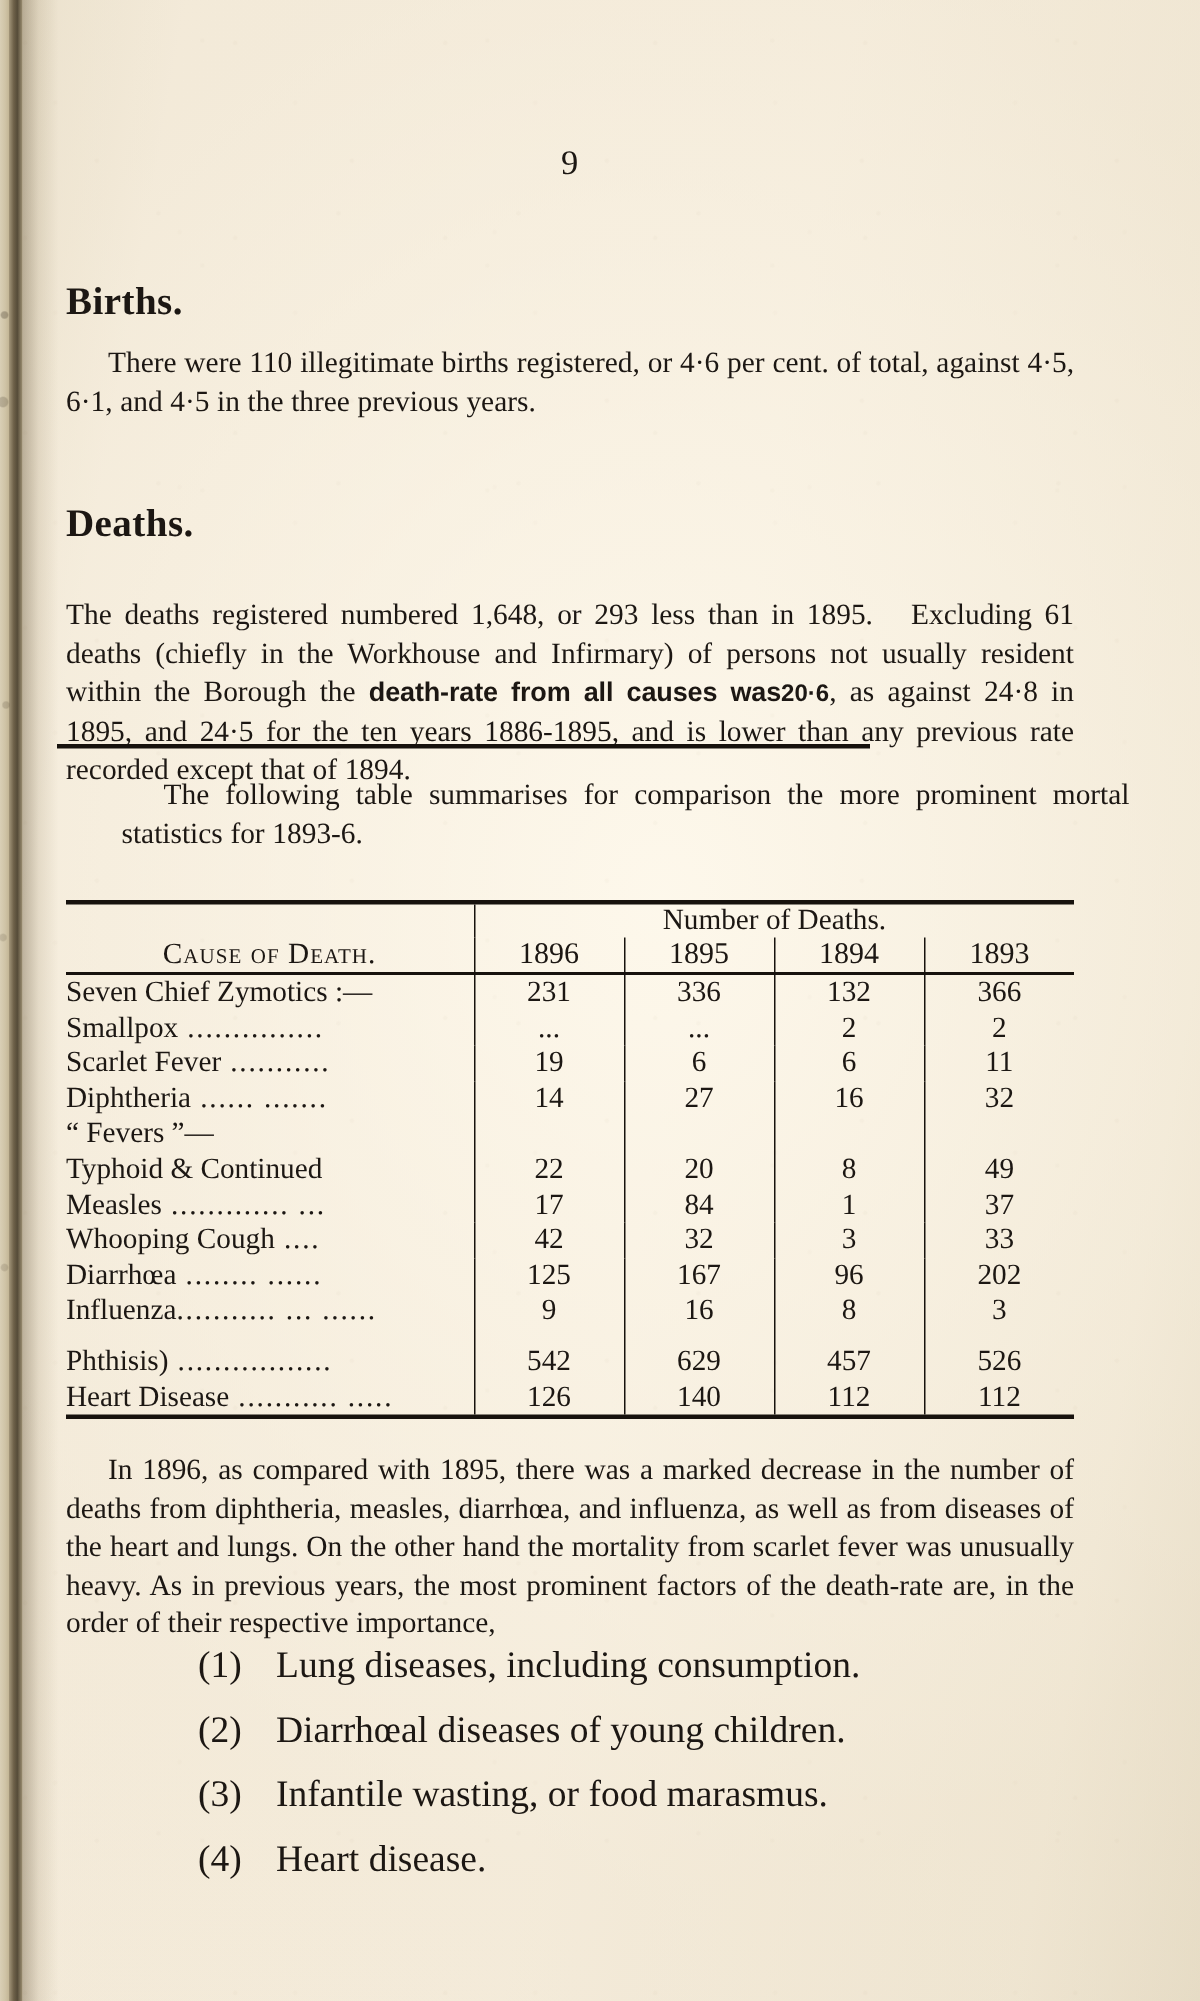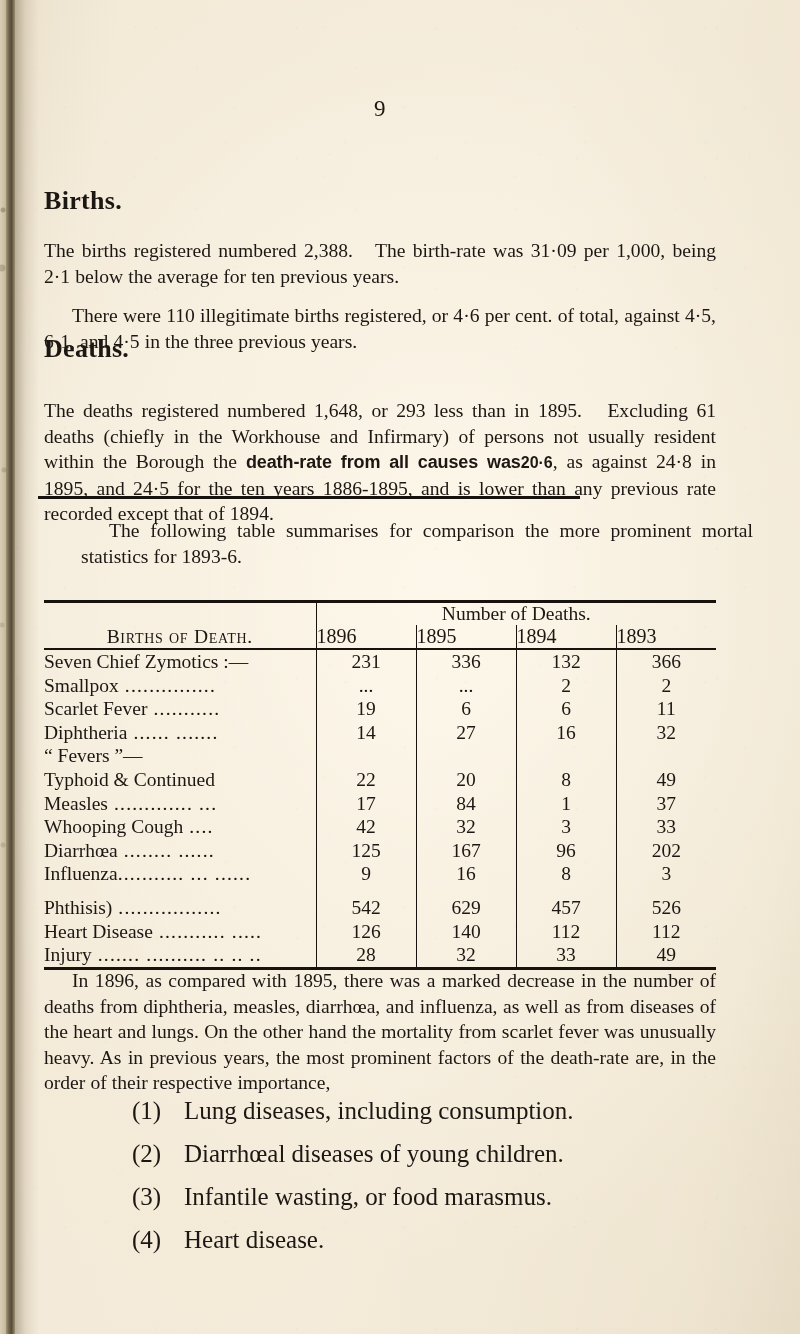--- a/index.html
+++ b/index.html
@@ -173,21 +173,21 @@
     padding-bottom: 1px;
   }
   .hdr-cause {
     font-size: 19.5px;
     font-variant: small-caps;
     letter-spacing: .7px;
     text-align: center;
     padding-top: 4px;
   }
   .hdr-year {
-    text-align: left;
+    text-align: center;
     font-size: 20px;
   }
   .spacer-row td { height: 10px; line-height: 10px; font-size: 0; }
   
   ol.factors { list-style: none; margin: 0; padding: 0; }
   ol.factors li {
     font-size: 25px;
     line-height: 25px;
     margin-bottom: 18px;
     padding-left: 0;
@@ -205,21 +205,20 @@
   <div id="gutter-dark"></div>
   <div id="gutter-shadow"></div>
   <div id="gutter-specks"></div>
 
   <div id="content">
 
     <div class="folio">9</div>
 
     <div style="position:absolute; left:0; top:186px; width:672px;">
       <h2 class="section-head">Births.</h2>
-      <p class="body noindent" style="margin-top:22px;"><span>The births registered numbered 2,388.</span><span>&nbsp;&nbsp;&nbsp;</span><span>The birth-rate was 31·09 per 1,000, being 2·1 below the average for ten previous years.</span></p>
       <p class="body" style="margin-top:14px;">There were 110 illegitimate births registered, or 4·6 per cent. of total, against 4·5, 6·1, and 4·5 in the three previous years.</p>
     </div>
 
     <div style="position:absolute; left:0; top:334px; width:672px;">
       <h2 class="section-head">Deaths.</h2>
       <p class="body noindent" style="margin-top:34px;"><span>The deaths registered numbered 1,648, or 293 less than in 1895.</span><span>&nbsp;&nbsp;&nbsp;</span><span>Excluding 61 deaths (chiefly in the Workhouse and Infirmary) of persons not usually resident within the Borough the </span><span class="sans-bold">death-rate from all causes was</span><span class="smallnum">20·6</span><span>, as against 24·8 in 1895, and 24·5 for the ten years 1886-1895, and is lower than any previous rate recorded except that of 1894.</span></p>
     </div>
 
     <hr class="rule-under" style="left:-6px; top:496px; width:542px;">
 
@@ -234,21 +233,21 @@
             <col class="col-year">
             <col class="col-year">
             <col class="col-year">
         </colgroup>
         <thead>
           <tr>
             <td></td>
             <td colspan="4" class="hdr-span vline">Number of Deaths.</td>
           </tr>
           <tr>
-            <td class="hdr-cause">Births of Death.</td>
+            <td class="hdr-cause">Cause of Death.</td>
             <td class="hdr-year vline">1896</td>
             <td class="hdr-year vline">1895</td>
             <td class="hdr-year vline">1894</td>
             <td class="hdr-year vline">1893</td>
           </tr>
         </thead>
       </table>
       <div class="tbl-rule-mid"></div>
       <table class="deaths" id="body-table">
         <colgroup>
@@ -343,27 +342,20 @@
               <td class="numcell vline">457</td>
               <td class="numcell vline">526</td>
             </tr>
             <tr>
               <td class="causecell lvl0"><span>Heart Disease</span><span class="leader">  ........... .....</span></td>
               <td class="numcell vline">126</td>
               <td class="numcell vline">140</td>
               <td class="numcell vline">112</td>
               <td class="numcell vline">112</td>
             </tr>
-            <tr>
-              <td class="causecell lvl0"><span>Injury</span><span class="leader"> ....... .......... ..  .. ..</span></td>
-              <td class="numcell vline">28</td>
-              <td class="numcell vline">32</td>
-              <td class="numcell vline">33</td>
-              <td class="numcell vline">49</td>
-            </tr>
           </tbody>
       </table>
       <div class="tbl-rule-bot"></div>
     </div>
 
     <p class="body" style="position:absolute; left:0; top:968px; width:672px;">In 1896, as compared with 1895, there was a marked decrease in the number of deaths from diphtheria, measles, diarrhœa, and influenza, as well as from diseases of the heart and lungs.   On the other hand the mortality from scarlet fever was unusually heavy. As in previous years, the most prominent factors of the death-rate are, in the order of their respective importance,</p>
 
     <ol class="factors" id="factors-list" style="position:absolute; left:0; top:1098px; width:672px;">
         <li><span class="li-num">(1)</span><span>Lung diseases, including consumption.</span></li>
         <li><span class="li-num">(2)</span><span>Diarrhœal diseases of young children.</span></li>

